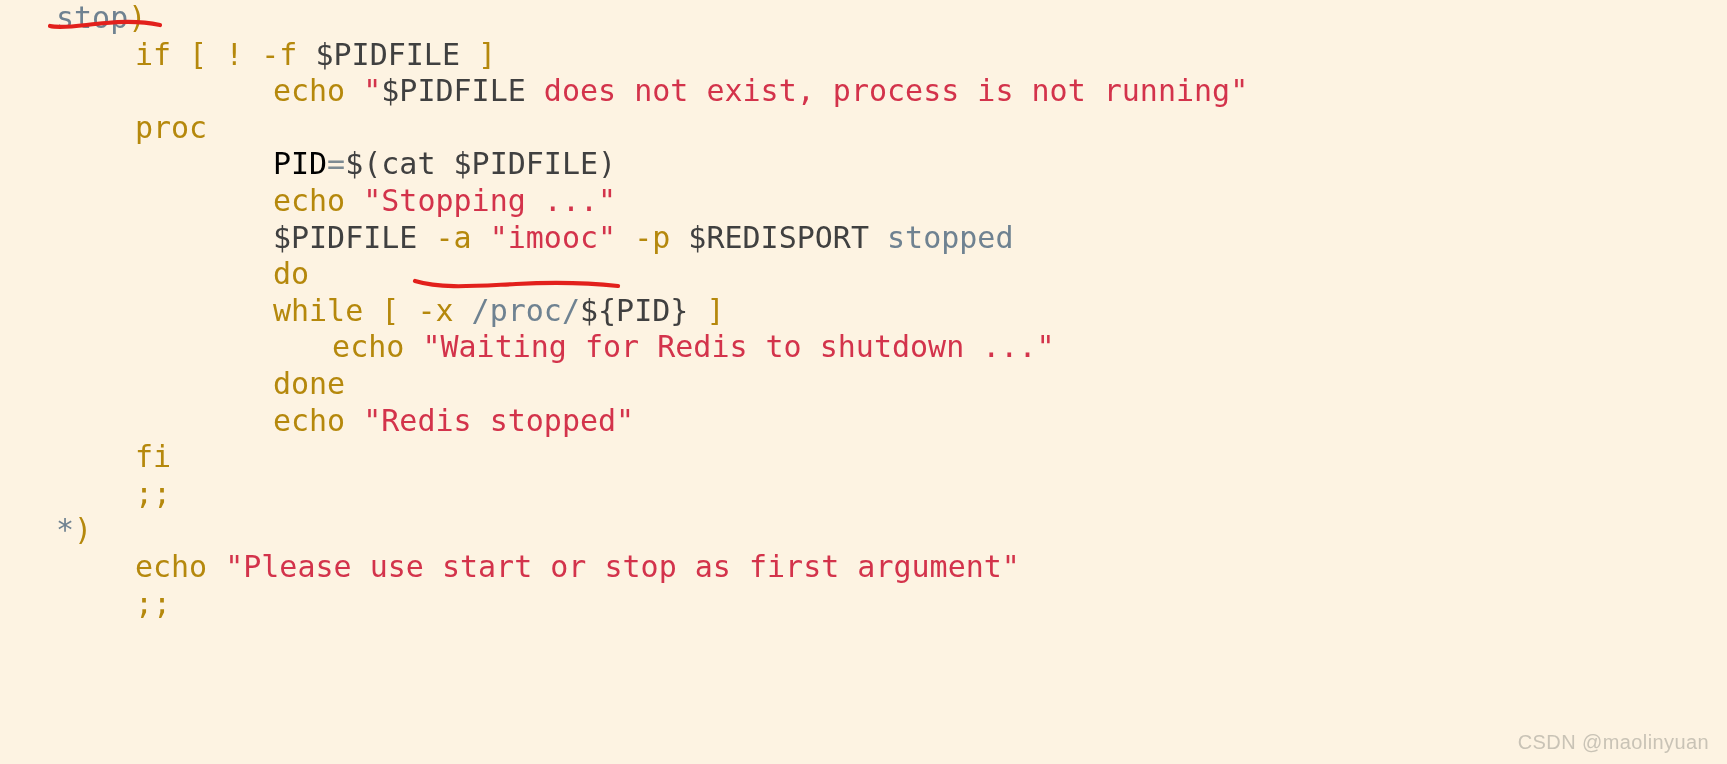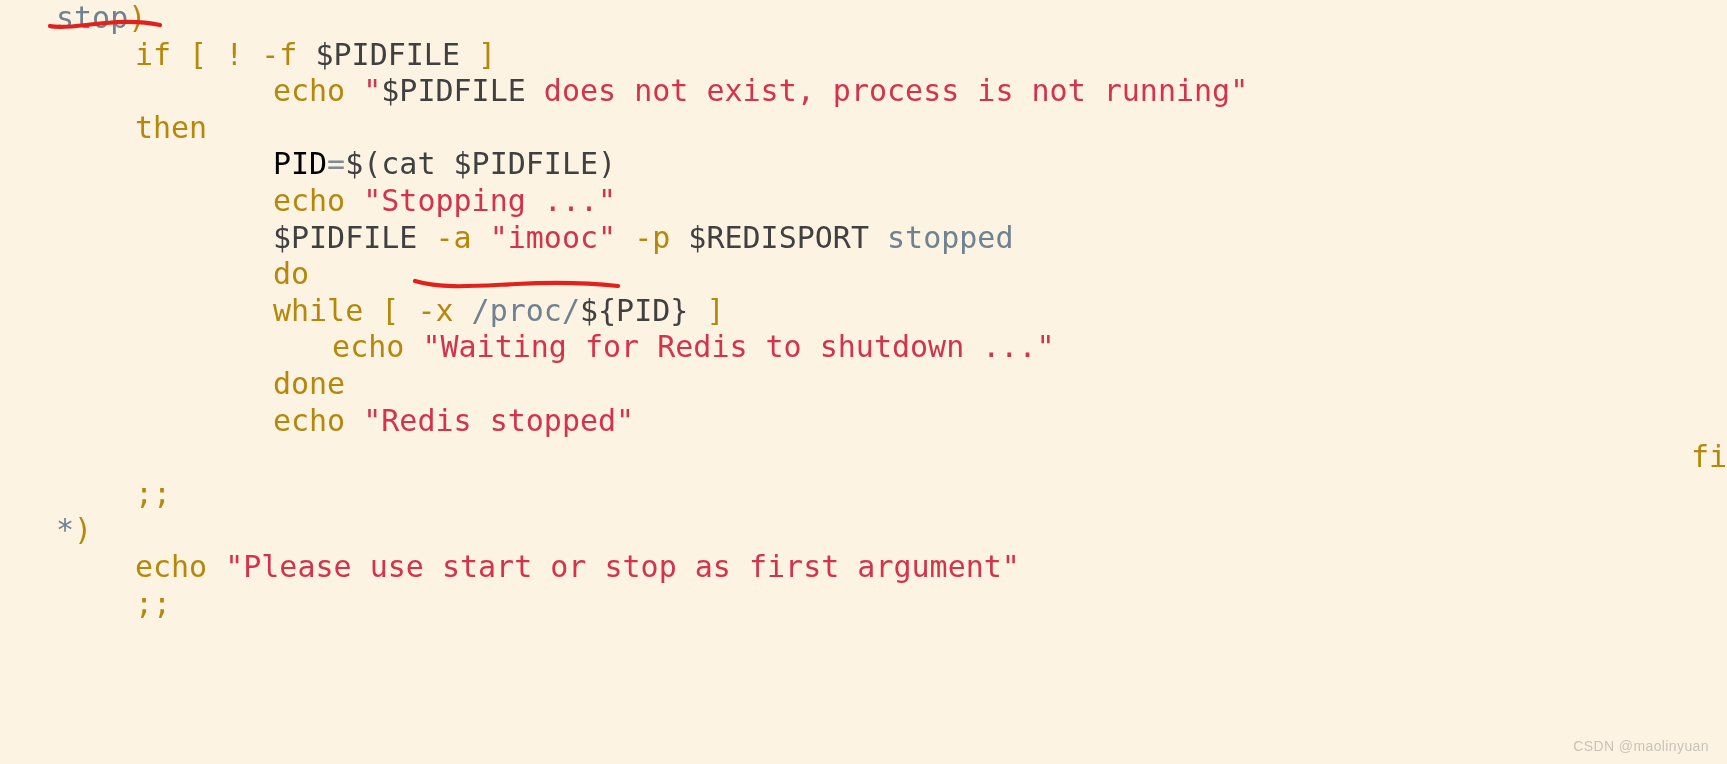--- a/index.html
+++ b/index.html
@@ -49,45 +49,45 @@
     background: transparent;
     pointer-events: none;
   }
   .annot svg { display: block; overflow: visible; }
 
   #watermark {
     position: absolute;
     right: 18px;
     bottom: 10px;
     font-family: "Liberation Sans", sans-serif;
-    font-size: 14px;
+    font-size: 20px;
     color: #c9c3b6;
     letter-spacing: 0.4px;
     user-select: none;
   }
 </style>
 </head>
 <body>
 
 <div id="screenshot" style="background: rgb(253, 243, 226);">
 
   <div id="code">
       <div class="line" style="padding-left: 56px;"><span class="tok pln">stop</span><span class="tok k">)</span></div>
       <div class="line" style="padding-left: 134.88px;"><span class="tok k">if [ ! -f </span><span class="tok var">$PIDFILE</span><span class="tok k"> ]</span></div>
       <div class="line" style="padding-left: 272.92px;"><span class="tok k">echo </span><span class="tok str">"</span><span class="tok var">$PIDFILE</span><span class="tok str"> does not exist, process is not running"</span></div>
-      <div class="line" style="padding-left: 134.88px;"><span class="tok k">then</span></div>
+      <div class="line" style="padding-left: 134.88px;"><span class="tok k">proc</span></div>
       <div class="line" style="padding-left: 272.92px;"><span class="tok asg">PID</span><span class="tok op">=</span><span class="tok var">$(</span><span class="tok var">cat </span><span class="tok var">$PIDFILE</span><span class="tok var">)</span></div>
       <div class="line" style="padding-left: 272.92px;"><span class="tok k">echo </span><span class="tok str">"Stopping ..."</span></div>
       <div class="line" style="padding-left: 272.92px;"><span class="tok var">$PIDFILE</span><span class="tok k"> -a </span><span class="tok str">"imooc"</span><span class="tok k"> -p </span><span class="tok var">$REDISPORT</span><span class="tok pln"> stopped</span></div>
       <div class="line" style="padding-left: 272.92px;"><span class="tok k">do</span></div>
       <div class="line" style="padding-left: 272.92px;"><span class="tok k">while [ -x </span><span class="tok pln">/proc/</span><span class="tok var">${PID}</span><span class="tok k"> ]</span></div>
       <div class="line" style="padding-left: 332.08px;"><span class="tok k">echo </span><span class="tok str">"Waiting for Redis to shutdown ..."</span></div>
       <div class="line" style="padding-left: 272.92px;"><span class="tok k">done</span></div>
       <div class="line" style="padding-left: 272.92px;"><span class="tok k">echo </span><span class="tok str">"Redis stopped"</span></div>
-      <div class="line" style="padding-left: 134.88px; text-align: right;"><span class="tok k">fi</span></div>
+      <div class="line" style="padding-left: 134.88px;"><span class="tok k">fi</span></div>
       <div class="line" style="padding-left: 134.88px;"><span class="tok k">;;</span></div>
       <div class="line" style="padding-left: 56px;"><span class="tok pln">*</span><span class="tok k">)</span></div>
       <div class="line" style="padding-left: 134.88px;"><span class="tok k">echo </span><span class="tok str">"Please use start or stop as first argument"</span></div>
       <div class="line" style="padding-left: 134.88px;"><span class="tok k">;;</span></div>
     </div>
 
   <div class="annot" style="left:48px; top:16px; width:120px; height:18px;">
     <svg width="120" height="18" viewBox="0 0 120 18">
       <path d="M2,10 C14,13 34,9 58,7 C78,5 98,6 112,9" stroke="#e2201c" stroke-width="4.2" fill="none" stroke-linecap="round"></path>
     </svg>

